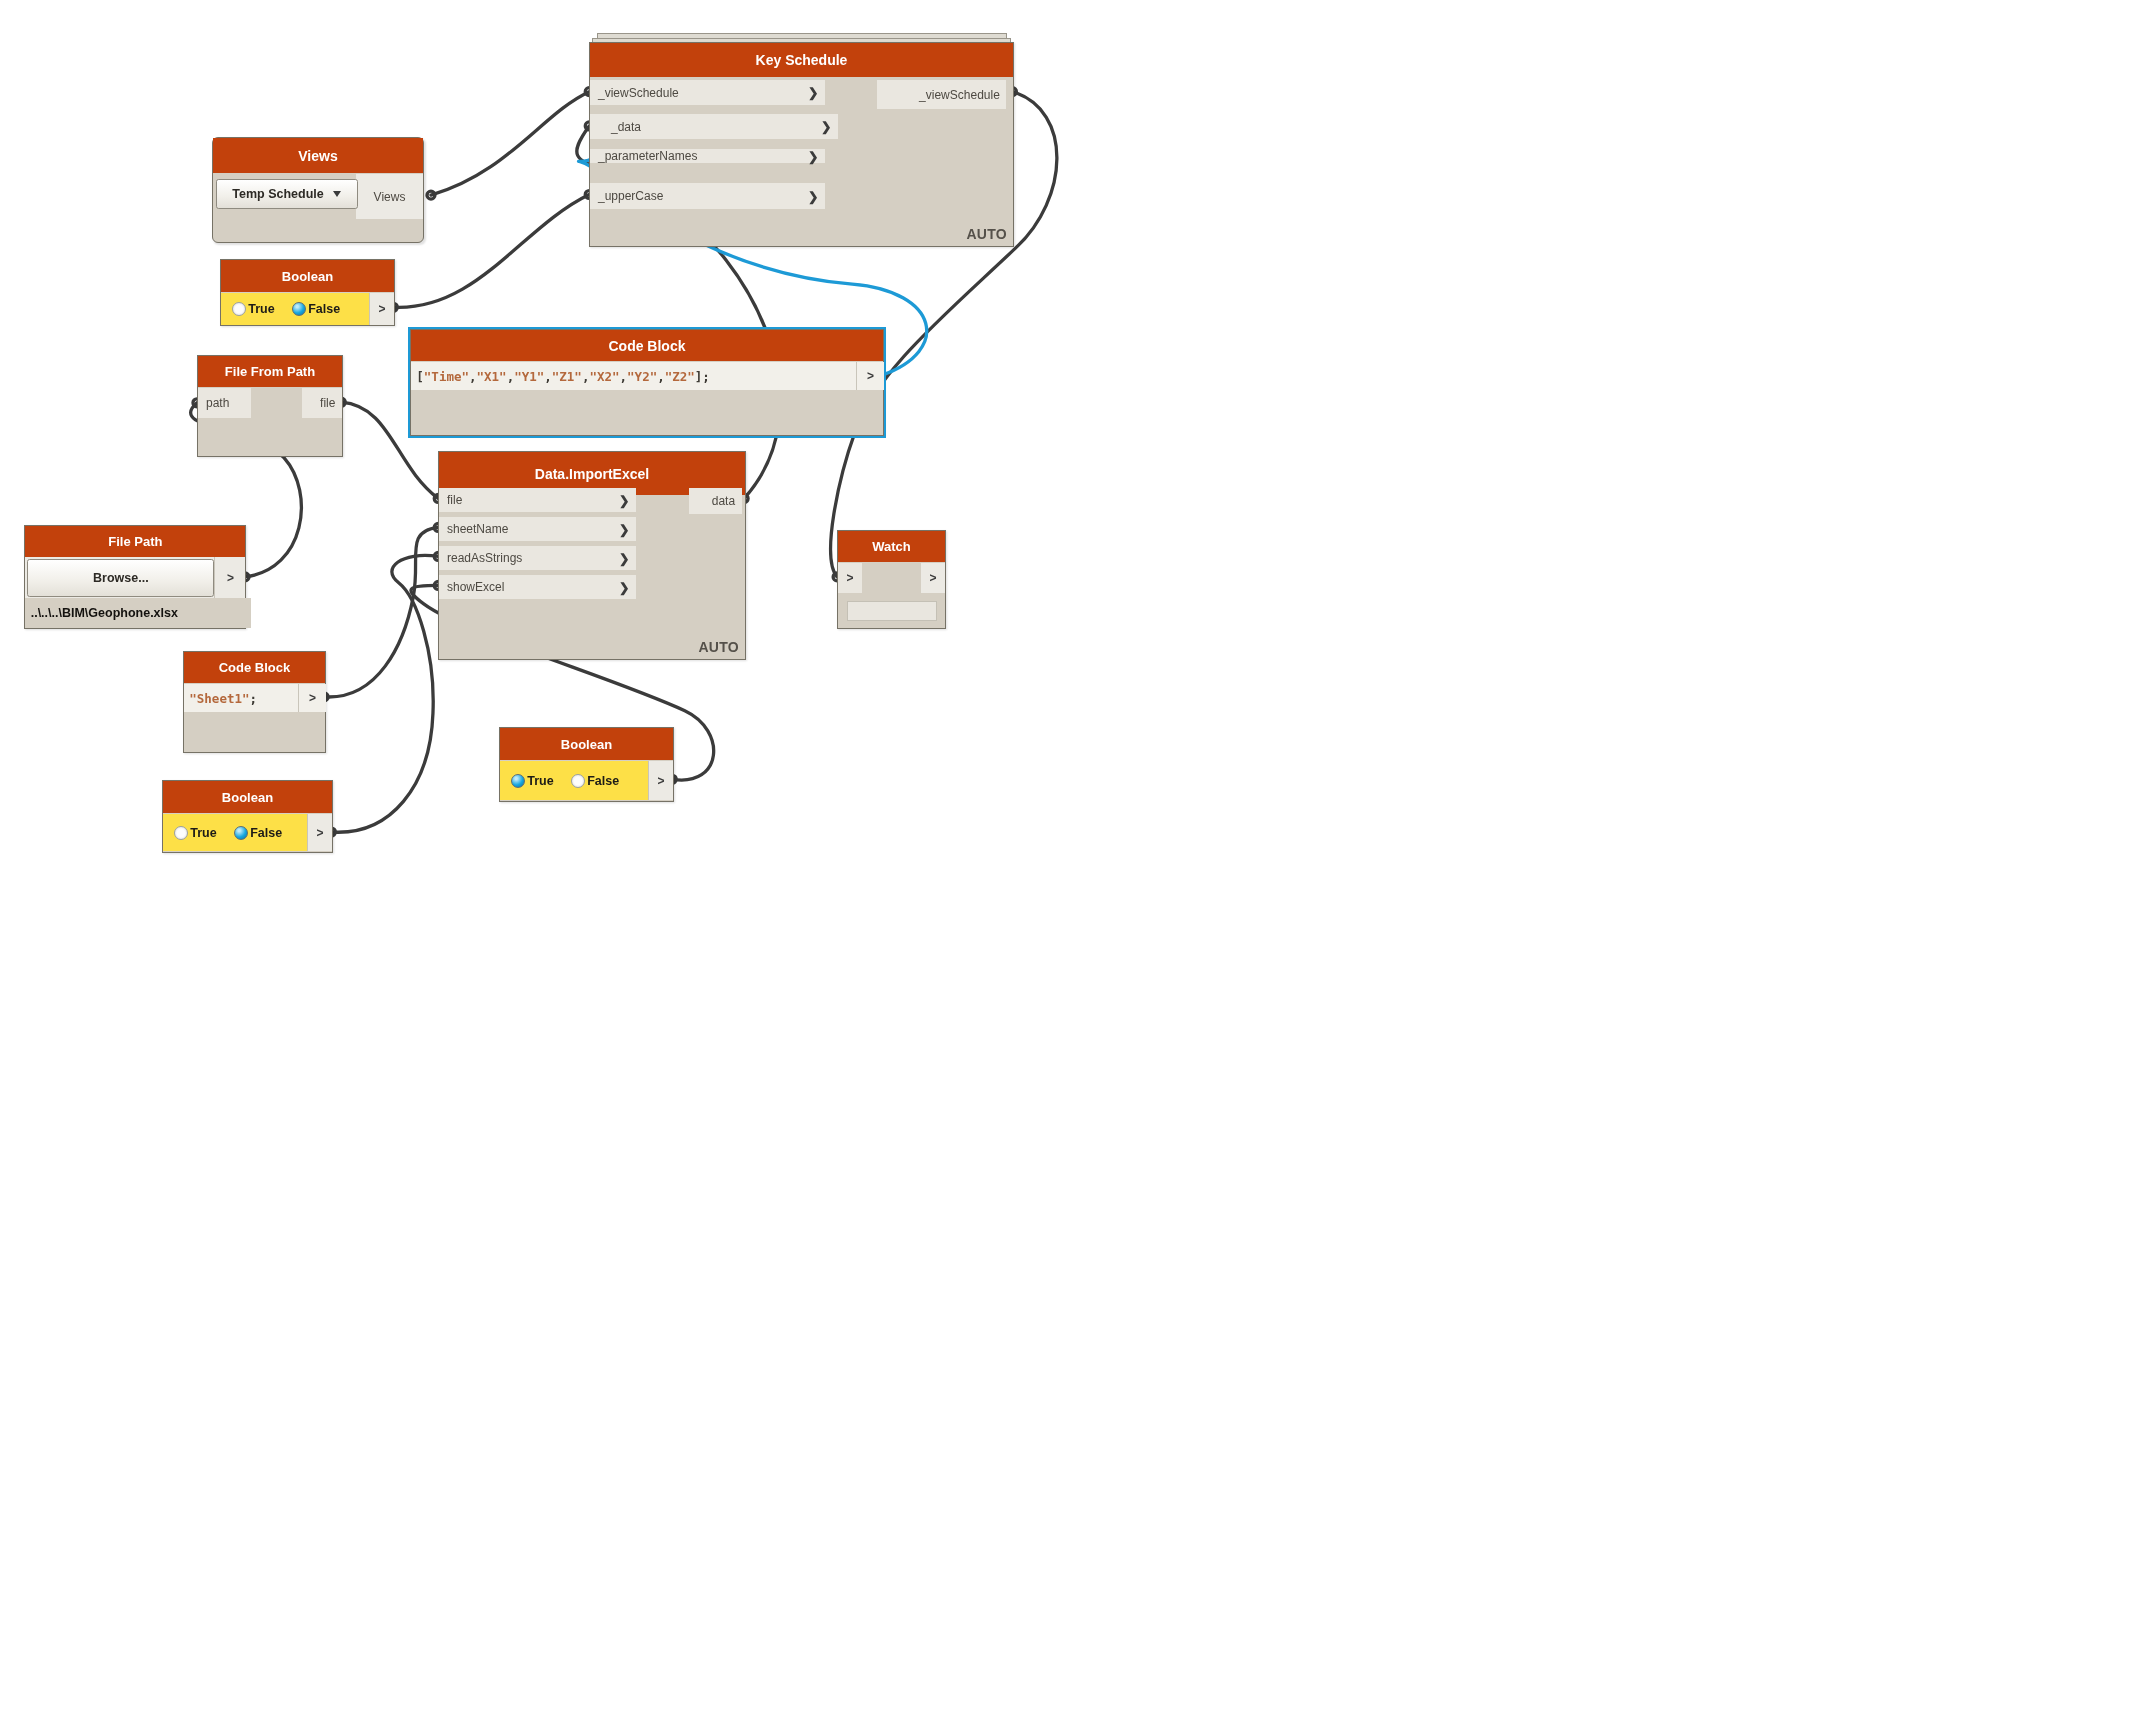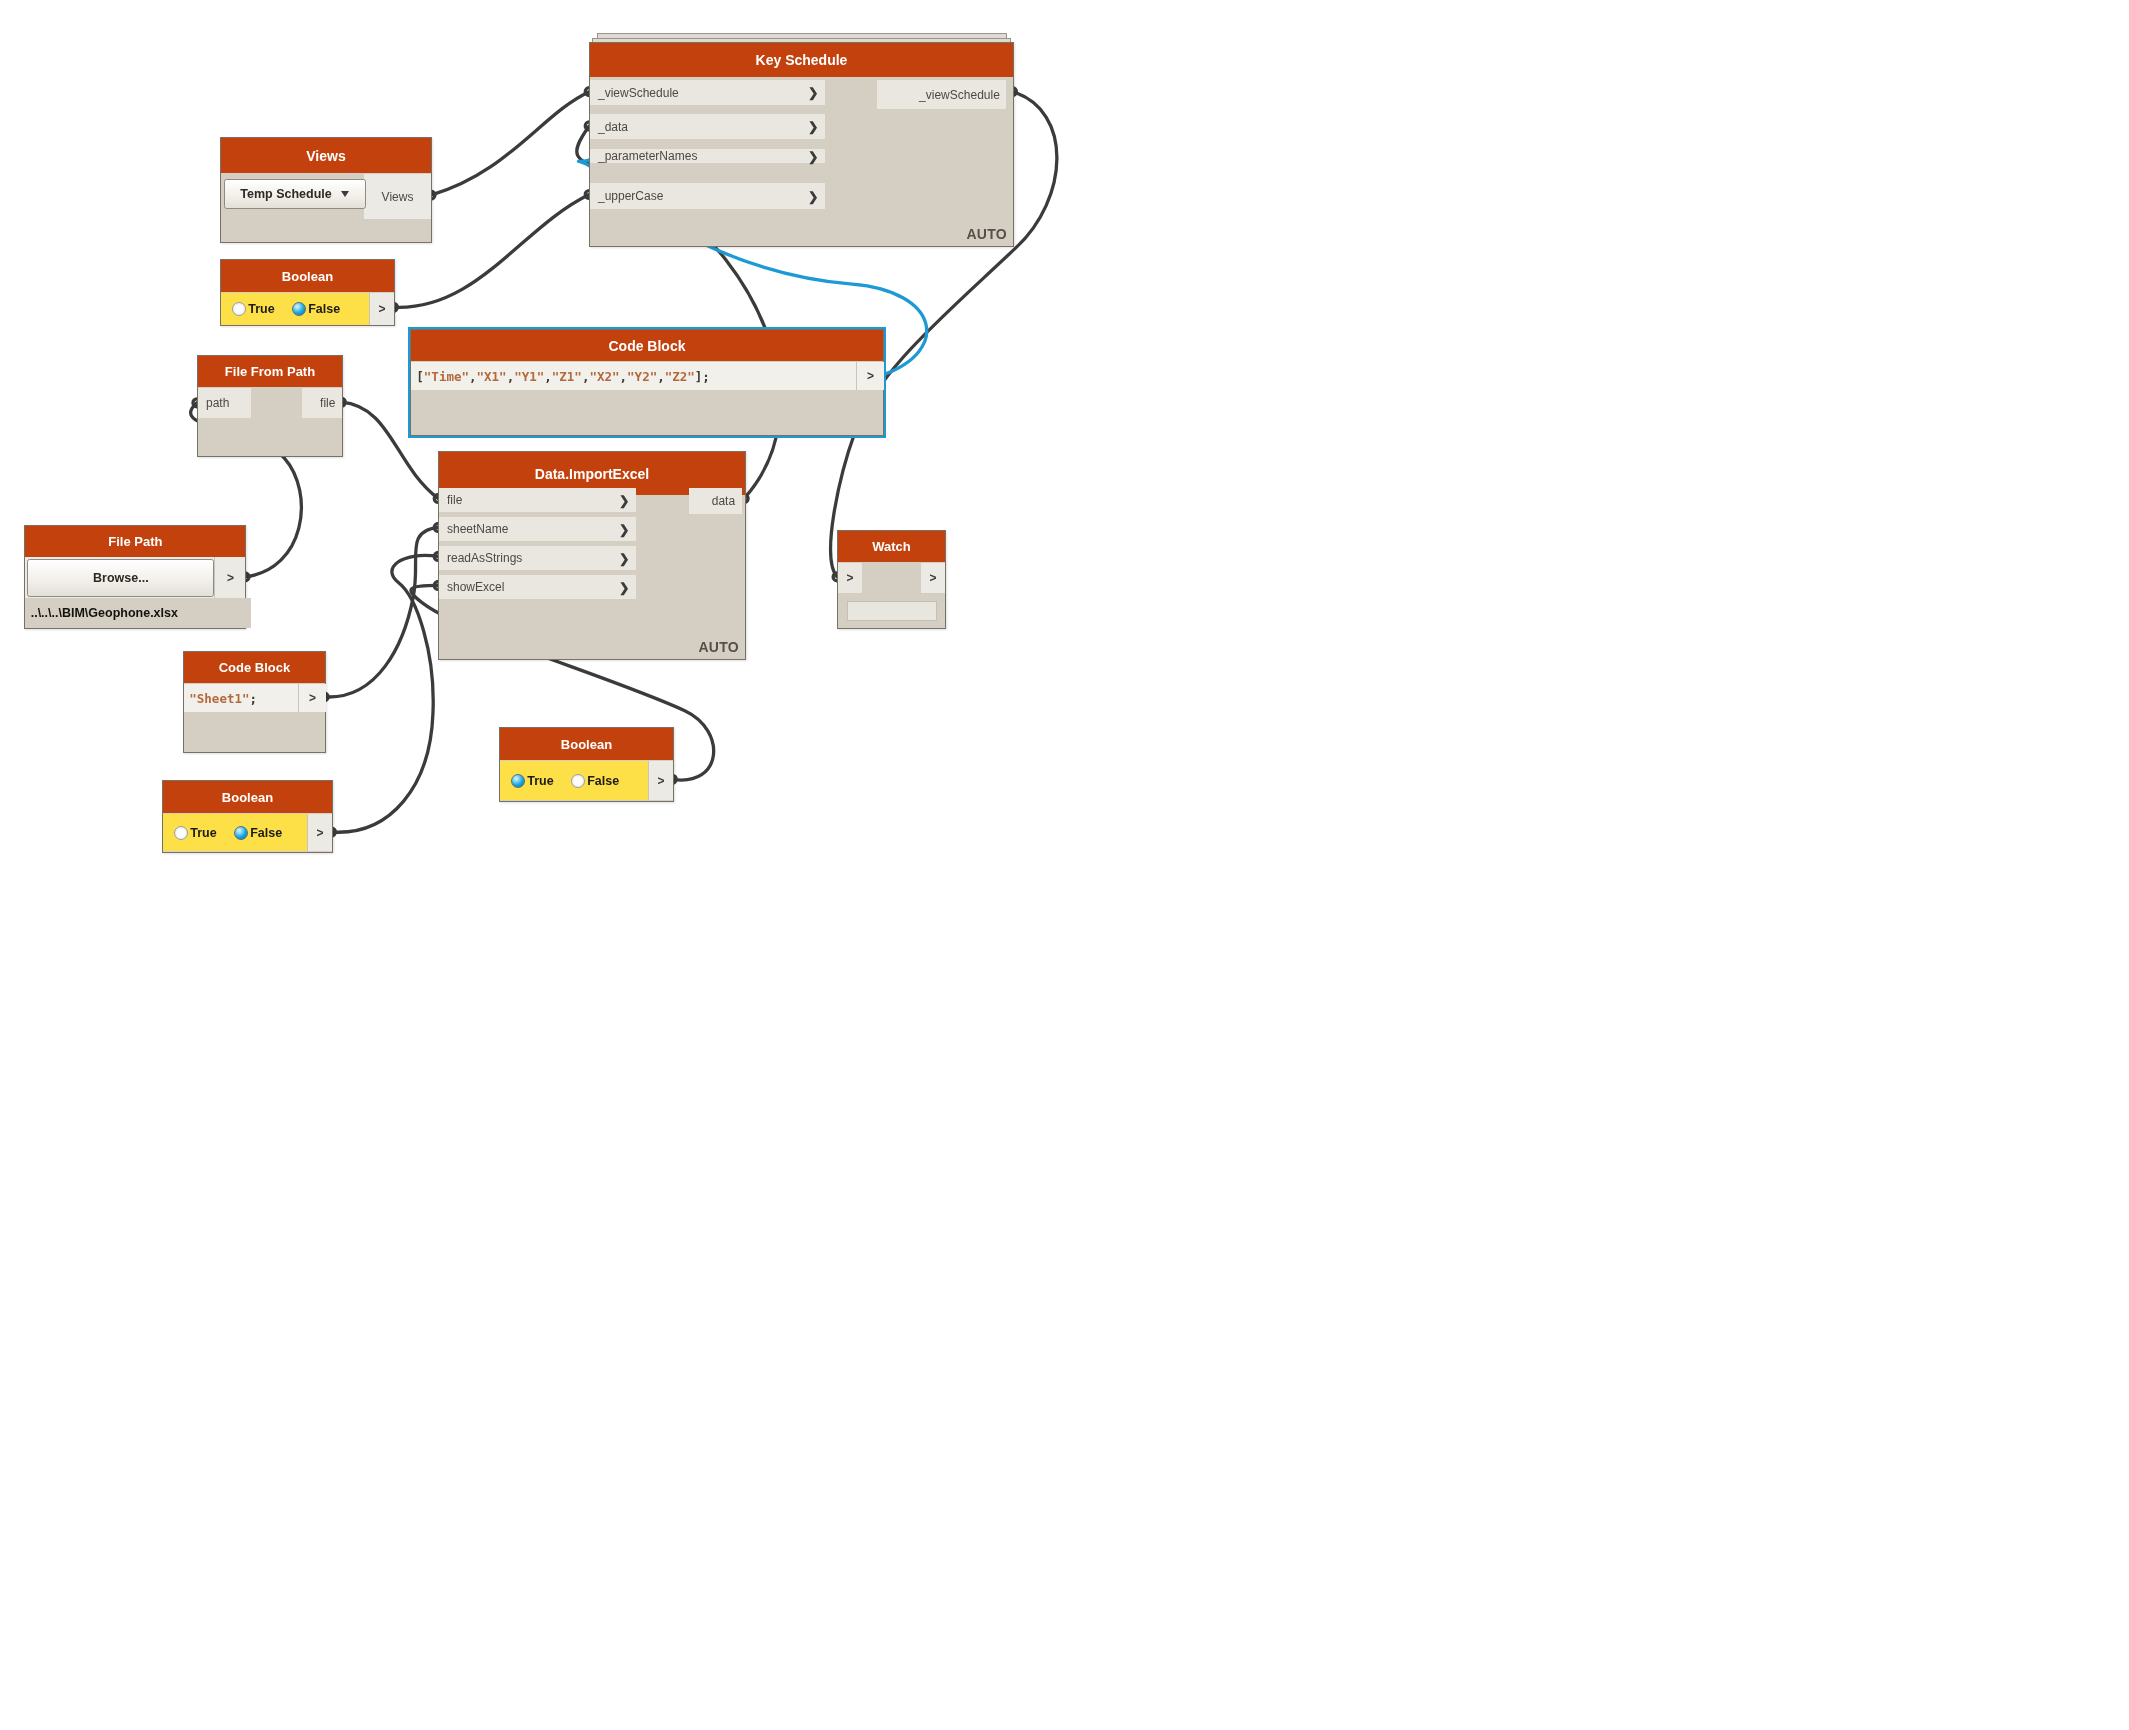--- a/index.html
+++ b/index.html
@@ -83,39 +83,39 @@
   <div class="stack" style="left:597px;top:33px;width:408px;height:5.3px;"></div>
   <div class="stack" style="left:592px;top:38px;width:417px;height:5.3px;"></div>
   <div class="node" style="left:589px;top:42px;width:423px;height:203px;">
     <div class="hdr" style="height:34px;font-size:14px;">
       <span>Key Schedule</span>
     </div>
     <div class="prow" style="left:0;top:37px;width:235px;height:25px;">
       <span class="lbl">_viewSchedule</span>
       <span class="chev">❯</span>
     </div>
-    <div class="prow" style="left:0;top:71px;width:235px;height:25px;">
+    <div class="prow" style="left:0;top:71px;width:235px;height:25px;padding-left:13px;">
       <span class="lbl">_data</span>
       <span class="chev">❯</span>
     </div>
     <div class="prow" style="left:0;top:106px;width:235px;height:14px;">
       <span class="lbl">_parameterNames</span>
       <span class="chev">❯</span>
     </div>
     <div class="prow" style="left:0;top:140px;width:235px;height:26px;">
       <span class="lbl">_upperCase</span>
       <span class="chev">❯</span>
     </div>
     <div class="orow" style="right:6.6px;top:37px;width:129px;height:29px;">
       <span class="lbl">_viewSchedule</span>
     </div>
     <div class="auto">AUTO</div>
   </div>
 
-  <div class="node" style="left:220px;top:137px;width:210px;height:104px;">
+  <div class="node" style="left:212px;top:137px;width:210px;height:104px;border-radius:6px;">
     <div class="hdr" style="height:35px;font-size:14px;">
       <span>Views</span>
     </div>
     <div class="outcell" style="right:0;top:36px;width:67px;height:45px;border-left:none;background:#eceae4;">
       <span class="lbl" style="font-weight:400;color:#4d4942;">Views</span>
     </div>
     <div class="btn" style="position:absolute;left:2.6px;top:41px;width:140px;height:28px;font-size:12.5px;">
       <span>Temp Schedule</span>
       <span class="caret"></span>
     </div>

